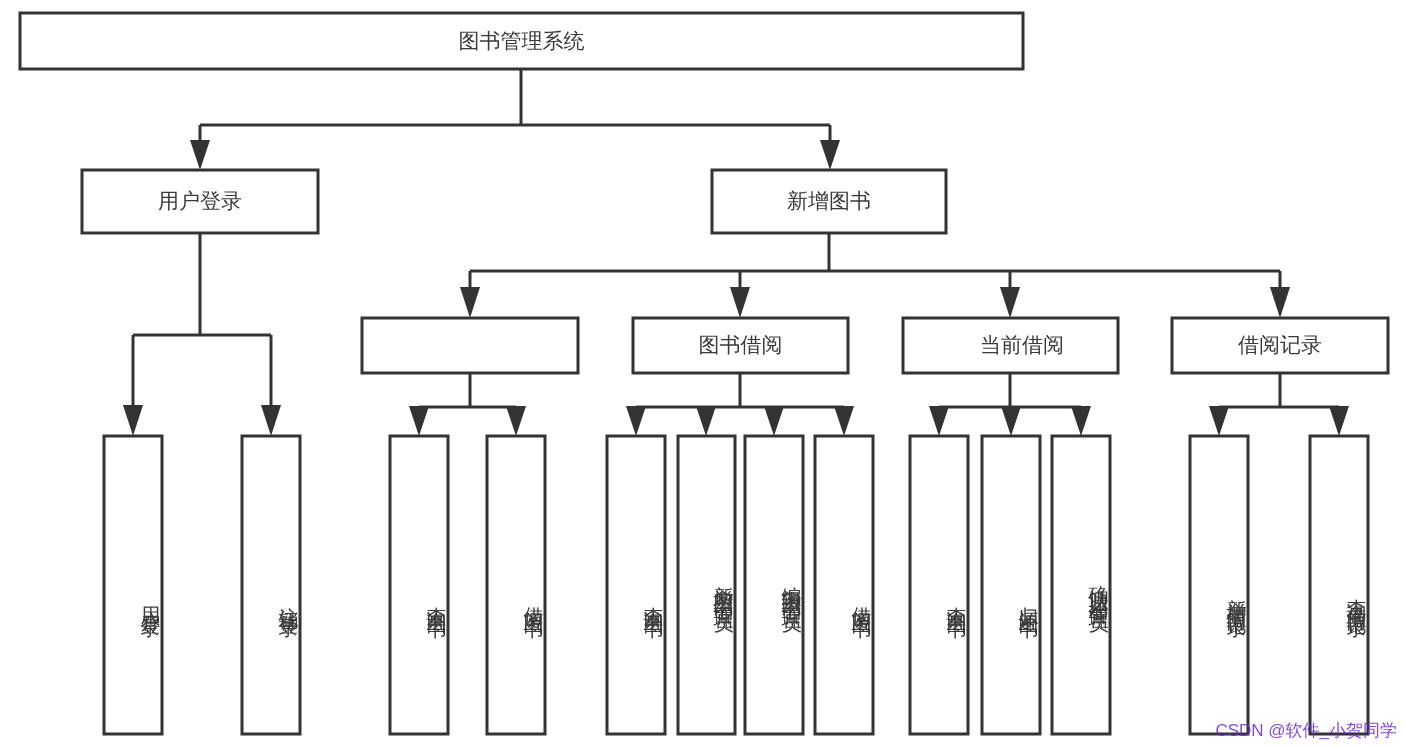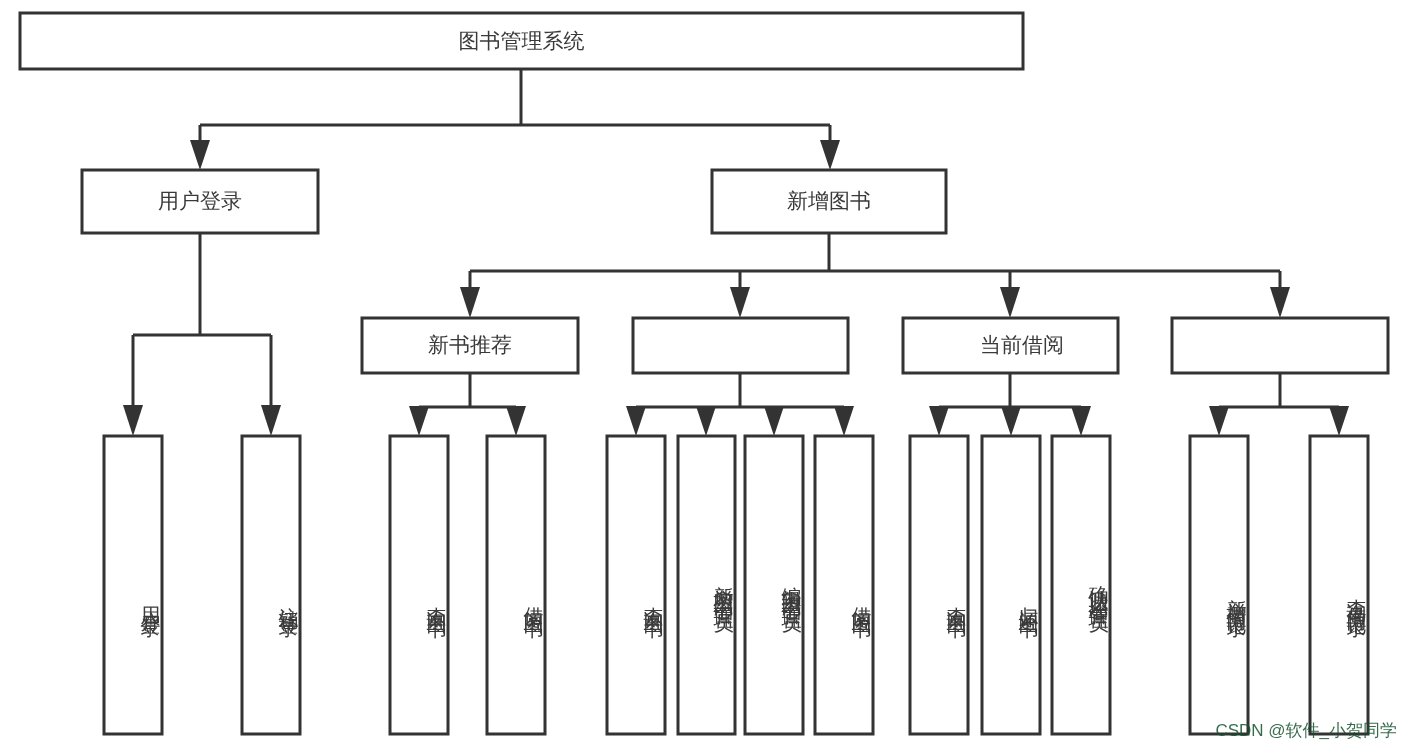--- a/index.html
+++ b/index.html
@@ -65,21 +65,21 @@
     line-height: 1.1;
     align-items: flex-start;
     justify-content: center;
     padding-top: 4px;
   }
   .watermark {
     position: absolute;
     right: 8px;
     bottom: 5px;
     font-size: 17px;
-    color: #14532d;
+    color: #6d28d9;
     font-family: "Liberation Sans", "DejaVu Sans", sans-serif;
     white-space: nowrap;
     opacity: 0.85;
   }
 </style>
 </head>
 <body>
 
 <div id="diagram-root">
 
@@ -186,25 +186,26 @@
     <rect class="node-box" x="1190" y="436" width="58" height="298"></rect>
     <rect class="node-box" x="1310" y="436" width="58" height="298"></rect>
   </svg>
 
   <div class="node-label horizontal" style="left:20px; top:13px; width:1003px; height:56px;">图书管理系统</div>
 
   <div class="node-label horizontal" style="left:82px; top:170px; width:236px; height:63px;">用户登录</div>
 
   <div class="node-label horizontal" style="left:712px; top:170px; width:234px; height:63px;">新增图书</div>
 
-  <div class="node-label horizontal" style="left:362px; top:318px; width:216px; height:55px;">新书推荐</div>
-
+
+  <div class="node-label horizontal" style="left:633px; top:318px; width:215px; height:55px;">图书借阅</div>
 
   <div class="node-label horizontal" style="left:903px; top:318px; width:215px; height:55px;padding-left:23px;">当前借阅</div>
 
+  <div class="node-label horizontal" style="left:1172px; top:318px; width:216px; height:55px;">借阅记录</div>
 
   <div class="node-label vertical" style="left:104px; top:497px; width:58px; height:200px;">用户登录</div>
 
   <div class="node-label vertical" style="left:242px; top:497px; width:58px; height:200px;">注销登录</div>
 
   <div class="node-label vertical" style="left:390px; top:497px; width:58px; height:200px;">查询图书</div>
 
   <div class="node-label vertical" style="left:487px; top:497px; width:58px; height:200px;">借阅图书</div>
 
   <div class="node-label vertical" style="left:607px; top:497px; width:58px; height:200px;">查询图书</div>

